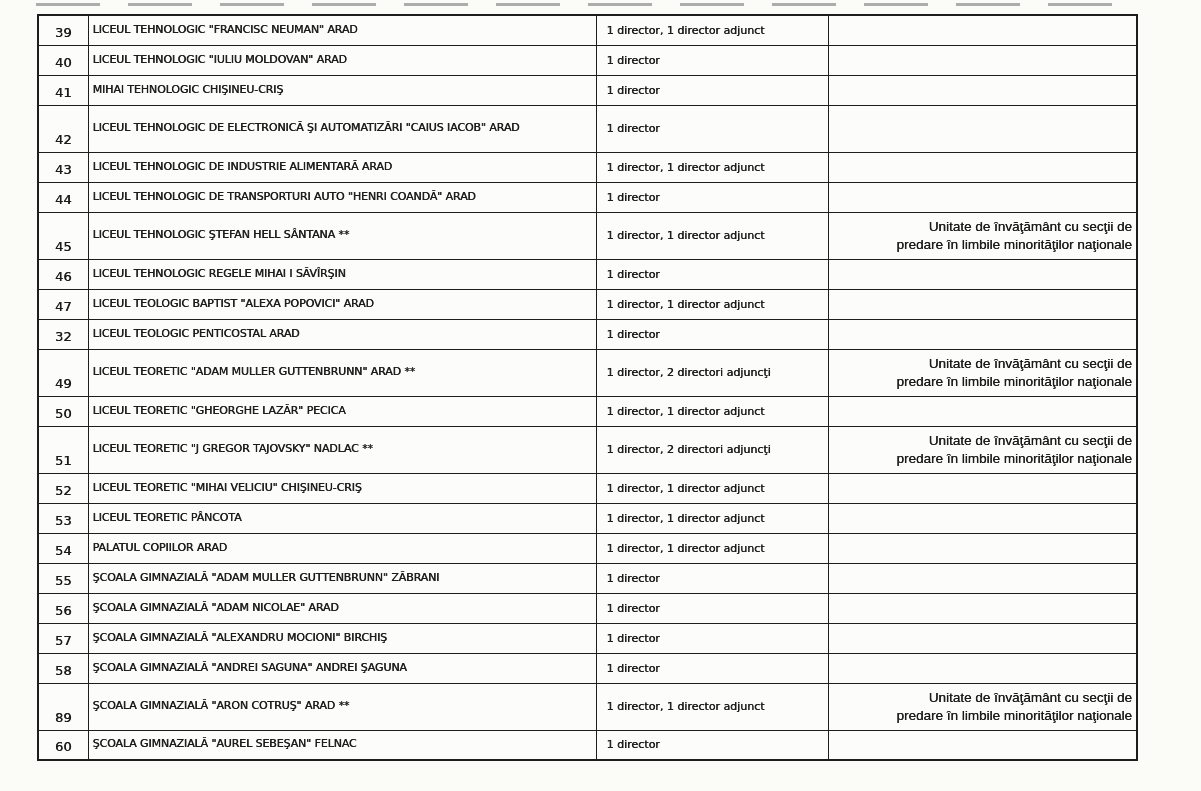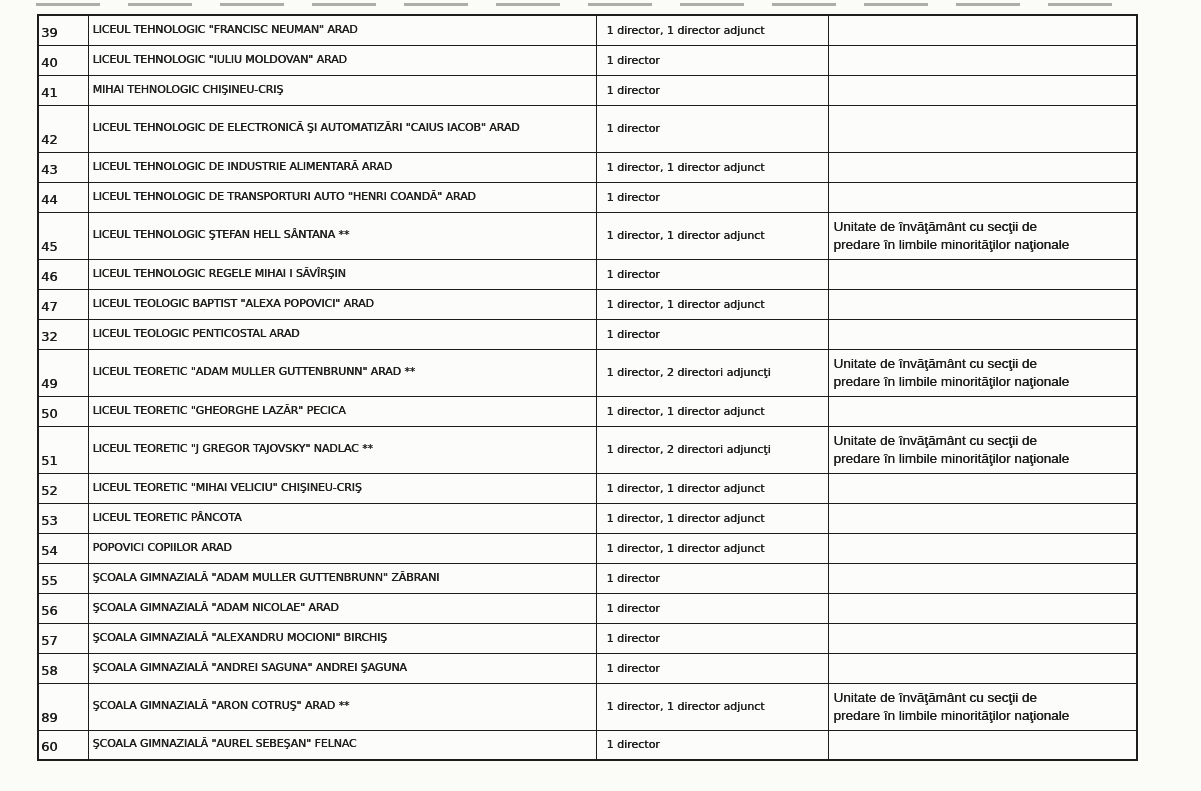--- a/index.html
+++ b/index.html
@@ -23,21 +23,21 @@
     border:2.5px solid #1d1d1d;
     background:#fcfcfa;
   }
   td {
     border:1.6px solid #1d1d1d;
     overflow:hidden;
   }
   tr.single { height:30px; }
   tr.tall   { height:47px; }
   td.c-nr {
-    text-align:left; vertical-align:bottom;
+    text-align:center; vertical-align:bottom;
     padding:0 2px 5px 2px;
     font-size:13px;
     text-shadow:.4px 0 0 currentColor;
   }
   td.c-school {
     padding:2px 8px 2px 4px;
     font-size:11px; letter-spacing:-.1px; line-height:1.35;
     vertical-align:middle;
     text-shadow:.45px 0 0 currentColor;
   }
@@ -47,20 +47,21 @@
     vertical-align:middle;
     text-shadow:.45px 0 0 currentColor;
   }
   td.c-note {
     padding:2px 4px 2px 5px;
     font-family:"Liberation Sans", sans-serif;
     font-size:13.5px; line-height:1.3;
     vertical-align:middle;
     white-space:pre-line;
     text-shadow:.3px 0 0 currentColor;
+    text-align:right;
   }
 </style>
 </head>
 <body>
 
 <div class="scan-artifact-top"></div>
 
 <table class="schools">
   <colgroup>
     <col style="width:50px">
@@ -157,21 +158,21 @@
     <td class="c-note"></td>
   </tr>
       <tr class="single">
     <td class="c-nr">53</td>
     <td class="c-school">LICEUL TEORETIC PÂNCOTA</td>
     <td class="c-staff">1 director, 1 director adjunct</td>
     <td class="c-note"></td>
   </tr>
       <tr class="single">
     <td class="c-nr">54</td>
-    <td class="c-school">POPOVICI COPIILOR ARAD</td>
+    <td class="c-school">PALATUL COPIILOR ARAD</td>
     <td class="c-staff">1 director, 1 director adjunct</td>
     <td class="c-note"></td>
   </tr>
       <tr class="single">
     <td class="c-nr">55</td>
     <td class="c-school">ŞCOALA GIMNAZIALĂ "ADAM MULLER GUTTENBRUNN" ZĂBRANI</td>
     <td class="c-staff">1 director</td>
     <td class="c-note"></td>
   </tr>
       <tr class="single">

